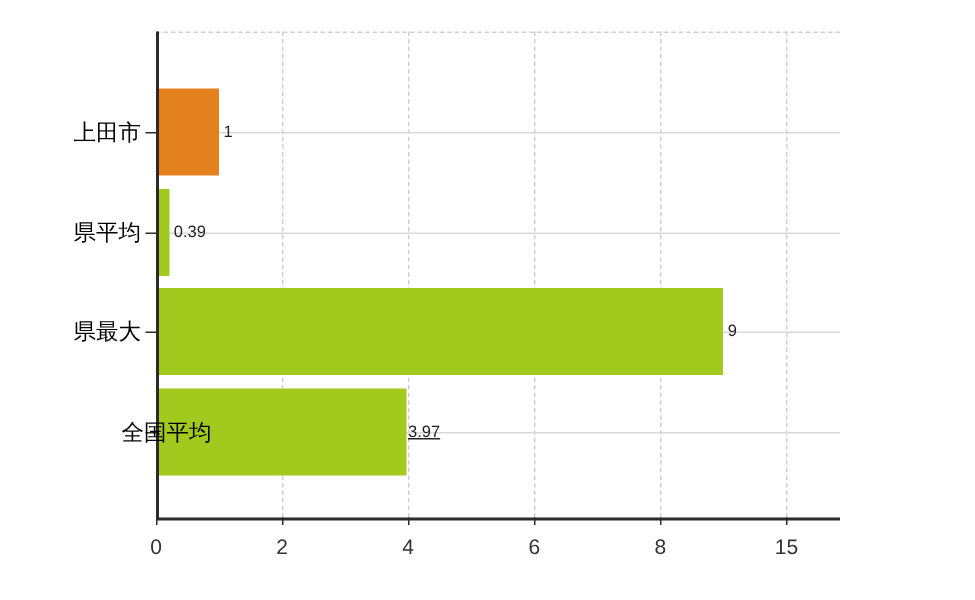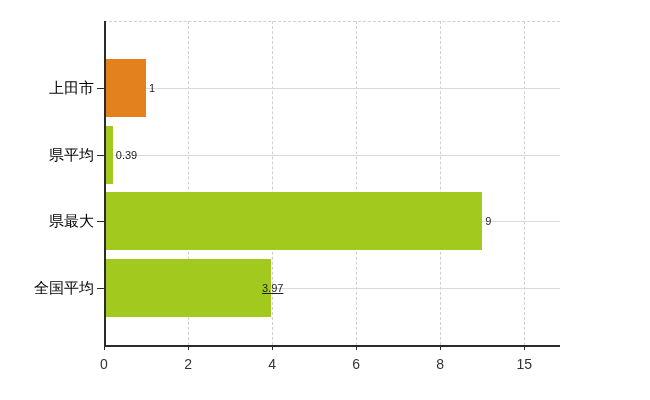--- a/index.html
+++ b/index.html
@@ -143,36 +143,36 @@
         <div class="hgrid-row" style="top: 267px;"></div>
       </div>
     <div id="bars-container">
         <div class="bar orange" style="background-color: rgb(227, 129, 30); left: 0px; top: 38px; width: 42.0276px;"></div>
         <div class="bar-value" style="left: 45.0276px; top: 62px;">1</div>
         <div class="bar green" style="background-color: rgb(162, 202, 30); left: 0px; top: 105px; width: 8.82581px;"></div>
         <div class="bar-value" style="left: 11.8258px; top: 129px;">0.39</div>
         <div class="bar green" style="background-color: rgb(162, 202, 30); left: 0px; top: 171px; width: 378.249px;"></div>
         <div class="bar-value" style="left: 381.249px; top: 195px;">9</div>
         <div class="bar green" style="background-color: rgb(162, 202, 30); left: 0px; top: 238px; width: 166.85px;"></div>
-        <div class="bar-value" style="left: 158px; top: 262px; text-decoration: underline;">3.97</div>
+        <div class="bar-value" style="left: 168px; top: 262px; text-decoration: underline;">3.97</div>
       </div>
   </div>
 
   <div class="axis-y"></div>
   <div class="axis-x"></div>
 
   <div id="ylabels-container">
       <div class="y-tick" style="left: 97px; top: 88px;"></div>
       <div class="cat-label" style="right: auto; left: 0px; width: 94px; top: 79px;">上田市</div>
       <div class="y-tick" style="left: 97px; top: 155px;"></div>
       <div class="cat-label" style="right: auto; left: 0px; width: 94px; top: 146px;">県平均</div>
       <div class="y-tick" style="left: 97px; top: 221px;"></div>
       <div class="cat-label" style="right: auto; left: 0px; width: 94px; top: 212px;">県最大</div>
       <div class="y-tick" style="left: 97px; top: 288px;"></div>
-      <div class="cat-label" style="right: auto; left: 0px; width: 94px; top: 279px;">全国平均</div>
+      <div class="cat-label" style="right: auto; left: 0px; width: 94px; top: 279px; padding-left: 47px;">全国平均</div>
     </div>
 
   <div id="xlabels-container">
       <div class="x-tick" style="left: 104px;"></div>
       <div class="x-label" style="left: 104px;">0</div>
       <div class="x-tick" style="left: 188.055px;"></div>
       <div class="x-label" style="left: 188.055px;">2</div>
       <div class="x-tick" style="left: 272.111px;"></div>
       <div class="x-label" style="left: 272.111px;">4</div>
       <div class="x-tick" style="left: 356.166px;"></div>

